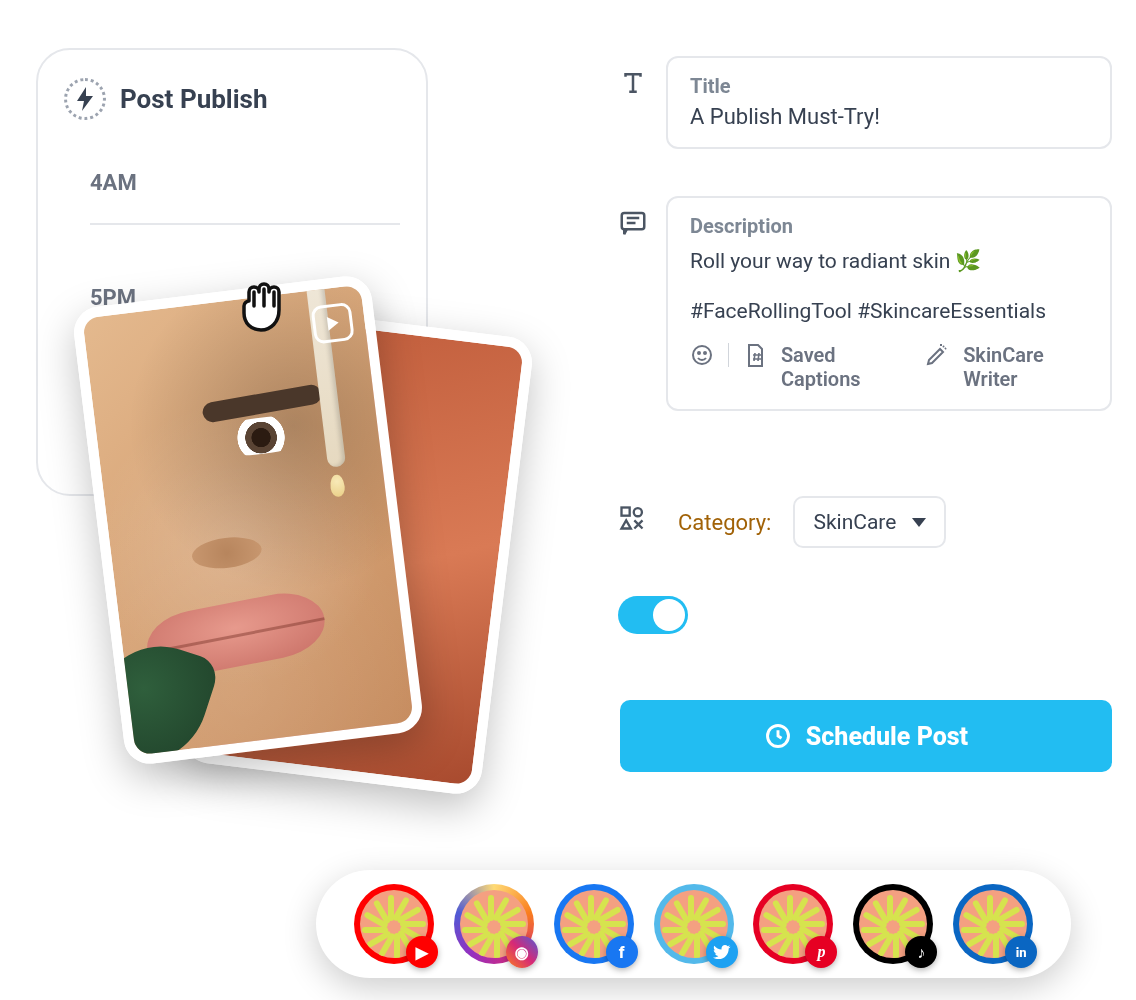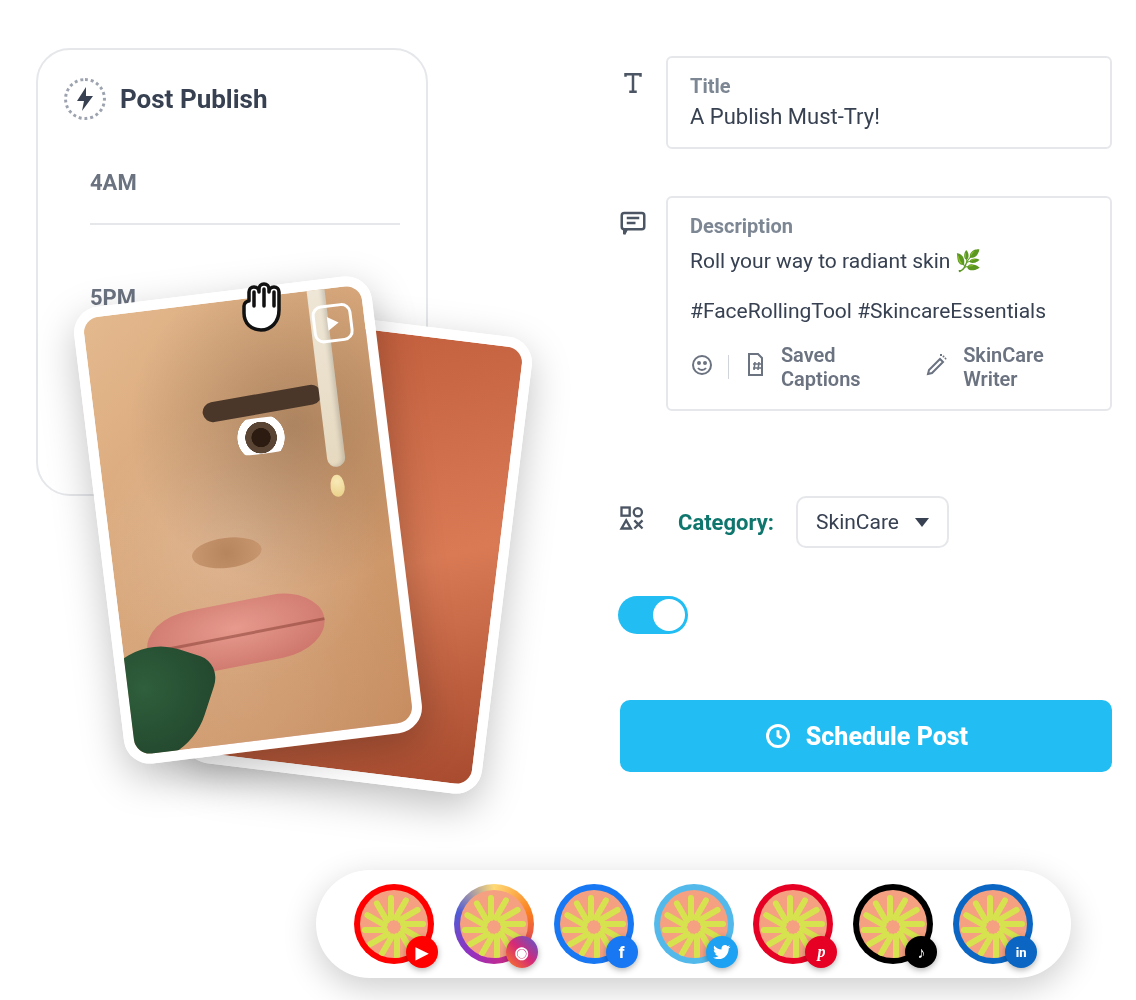--- a/index.html
+++ b/index.html
@@ -85,32 +85,32 @@
   .grab-icon {
     position:absolute; left:230px; top:270px; width:64px; height:64px;
   }
 
   
   .field-icon {
     position:absolute;
     color:#4b5563;
   }
   .field-box {
-    position:absolute; border:2px solid #e5e7eb; border-radius:6px; background:#fff;
+    position:absolute; border:2px solid #e5e7eb; border-radius:12px; background:#fff;
     padding: 16px 22px 18px;
   }
   .field-label { font-size:20px; font-weight:700; color:#7d8794; margin-bottom:6px;}
   .field-value { font-size:22px; color:#374151;}
   .desc-body { font-size:21px; color:#374151; line-height:1.7;}
-  .desc-tools { display:flex; align-items:center; gap:14px; margin-top:14px; color:#6b7280;}
+  .desc-tools { display:flex; gap:14px; margin-top:14px; color:#6b7280;}
   .tool-sep { width:1px; height:24px; background:#d1d5db; }
   .tool-text { font-size:20px; font-weight:600; color:#6b7280;}
 
   .cat-row { position:absolute; left:618px; top:496px; display:flex; align-items:center; gap:22px;}
-  .cat-label { font-size:22px; font-weight:700; color:#0f766e;}
+  .cat-label { font-size:22px; font-weight:400; color:#a16207;}
   .cat-select { border:2px solid #e5e7eb; border-radius:10px; background:#fff; padding:12px 18px; font-size:21px; display:flex; align-items:center; gap:16px;}
 
   .notify-row { position:absolute; left:618px; top:596px; width:494px; display:flex; align-items:center; justify-content:space-between;}
   .notify-label { font-size:22px; font-weight:700; color:#7d8794;}
   .toggle { width:70px; height:38px; background:#22bdf2; border-radius:40px; position:relative;}
   .toggle-knob { position:absolute; right:3px; top:3px; width:32px; height:32px; background:#fff; border-radius:50%;}
 
   .schedule-btn {
     position:absolute; left:620px; top:700px; width:492px; height:72px;
     background:#22bdf2; border-radius:10px;

